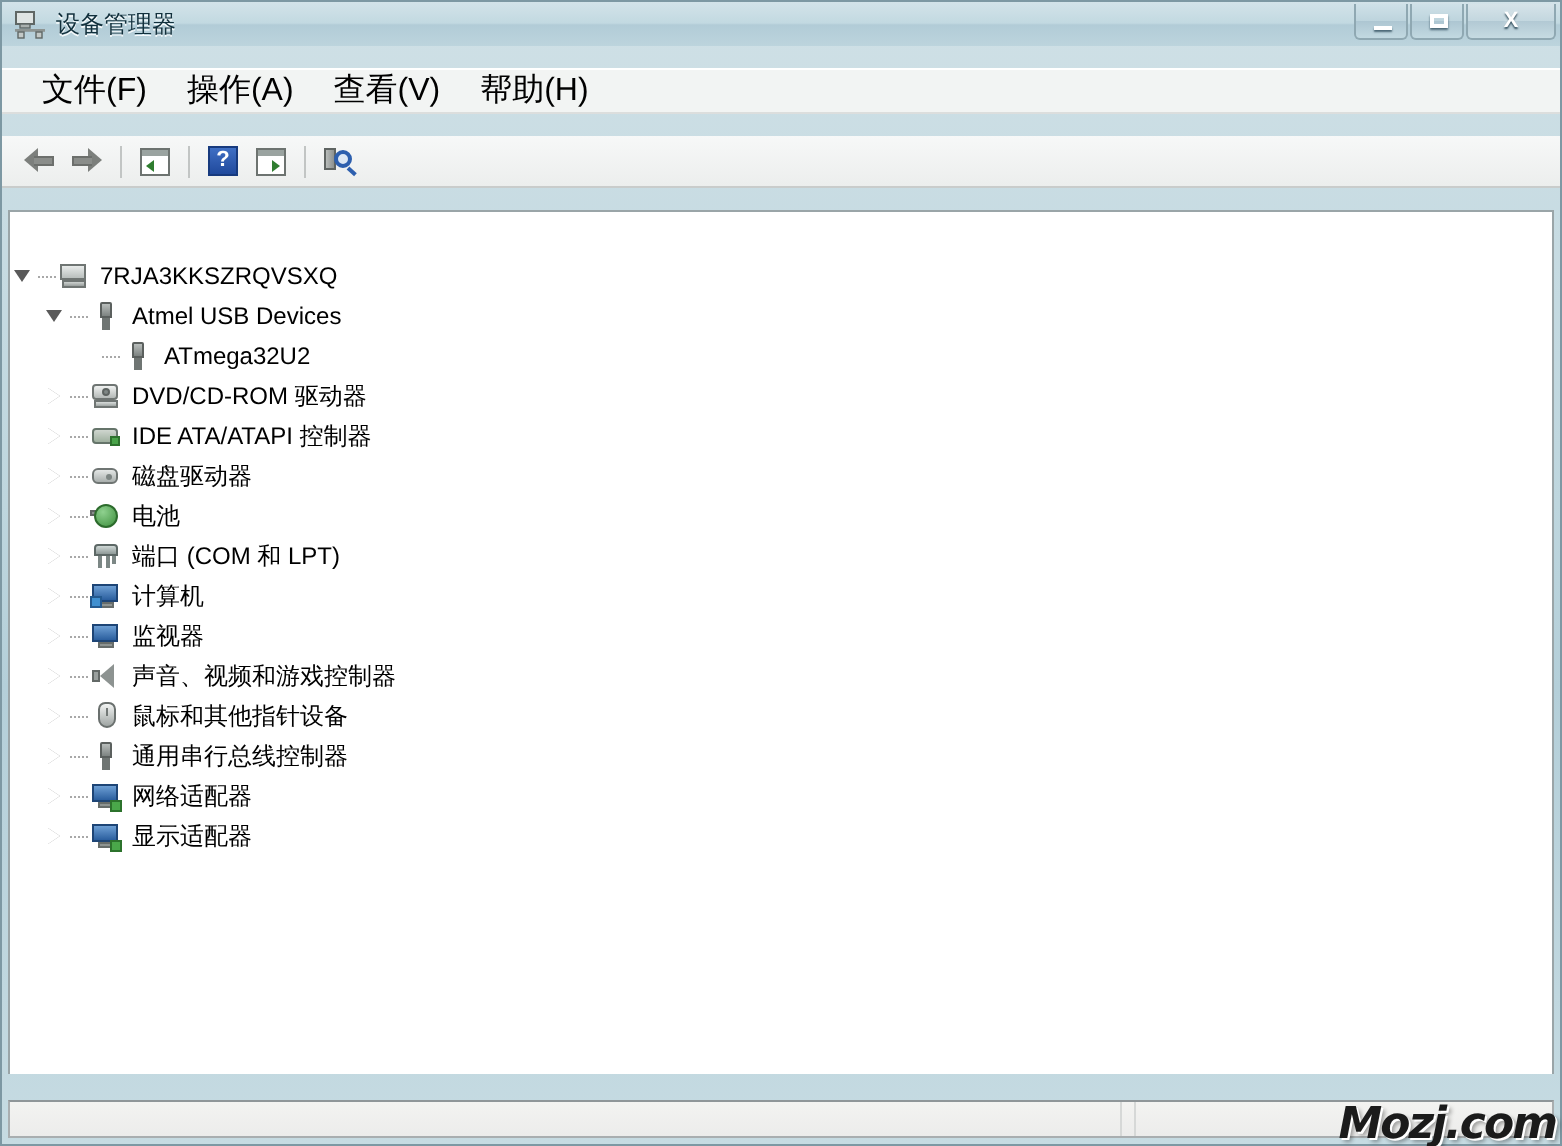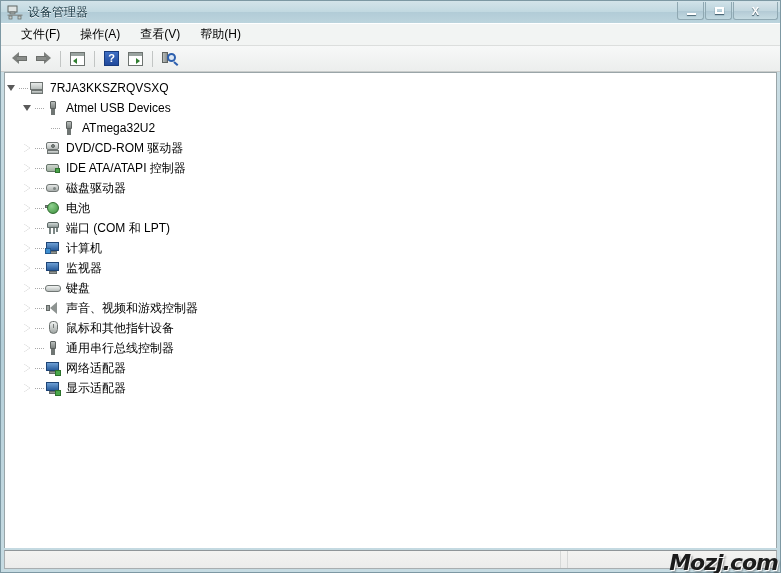--- a/index.html
+++ b/index.html
@@ -19,20 +19,21 @@
 
   
   .window {
     position: absolute;
     inset: 0;
     background: linear-gradient(to bottom, #cfe0e6 0%, #bed6de 44%, #b4cfd9 60%, #c6dbe2 100%);
     border: 1px solid #7d98a3;
     box-sizing: border-box;
     display: flex;
     flex-direction: column;
+    gap: 11px;
   }
 
   
   .titlebar {
     height: 22px;
     flex: 0 0 22px;
     position: relative;
     display: flex;
     align-items: center;
     padding-left: 6px;
@@ -101,21 +102,21 @@
     flex: 0 0 21px;
     height: 21px;
     display: flex;
     align-items: center;
     background: #f2f4f3;
     border-top: 1px solid #ffffff;
     border-bottom: 1px solid #dcdedd;
     padding-left: 10px;
   }
   .menuitem {
-    font-size: 12px;
+    font-size: 16px;
     color: #000000;
     padding: 2px 10px 3px 10px;
     white-space: nowrap;
     cursor: default;
   }
 
   
   .toolbar {
     flex: 0 0 25px;
     height: 25px;
@@ -233,21 +234,21 @@
   .content {
     flex: 1 1 auto;
     margin: 0 3px 0 3px;
     background: #ffffff;
     border: 1px solid #9aa5a8;
     border-bottom: none;
     overflow: hidden;
     position: relative;
   }
   .tree {
-    padding: 5px 0 0 0;
+    padding: 22px 0 0 0;
   }
   .node {
     height: 20px;
     display: flex;
     align-items: center;
     position: relative;
     white-space: nowrap;
     cursor: default;
   }
   .node .label {
@@ -711,29 +712,20 @@
           <span class="dots"></span>
           <span class="ico"><span class="ic-bluemon"><span class="screen"></span><span class="stand"></span></span></span>
           <span class="label">监视器</span>
         </div>
         <div class="node">
           <span style="flex:0 0 16px;height:20px;"></span>
           <span class="twisty closed">
             <span class="t-closed"></span>
           </span>
           <span class="dots"></span>
-          <span class="ico"><span class="ic-keyboard"><span class="kb"></span></span></span>
-          <span class="label">键盘</span>
-        </div>
-        <div class="node">
-          <span style="flex:0 0 16px;height:20px;"></span>
-          <span class="twisty closed">
-            <span class="t-closed"></span>
-          </span>
-          <span class="dots"></span>
           <span class="ico"><span class="ic-sound"><span class="spk"></span><span class="cone"></span></span></span>
           <span class="label">声音、视频和游戏控制器</span>
         </div>
         <div class="node">
           <span style="flex:0 0 16px;height:20px;"></span>
           <span class="twisty closed">
             <span class="t-closed"></span>
           </span>
           <span class="dots"></span>
           <span class="ico"><span class="ic-mouse"><span class="body"></span></span></span>

